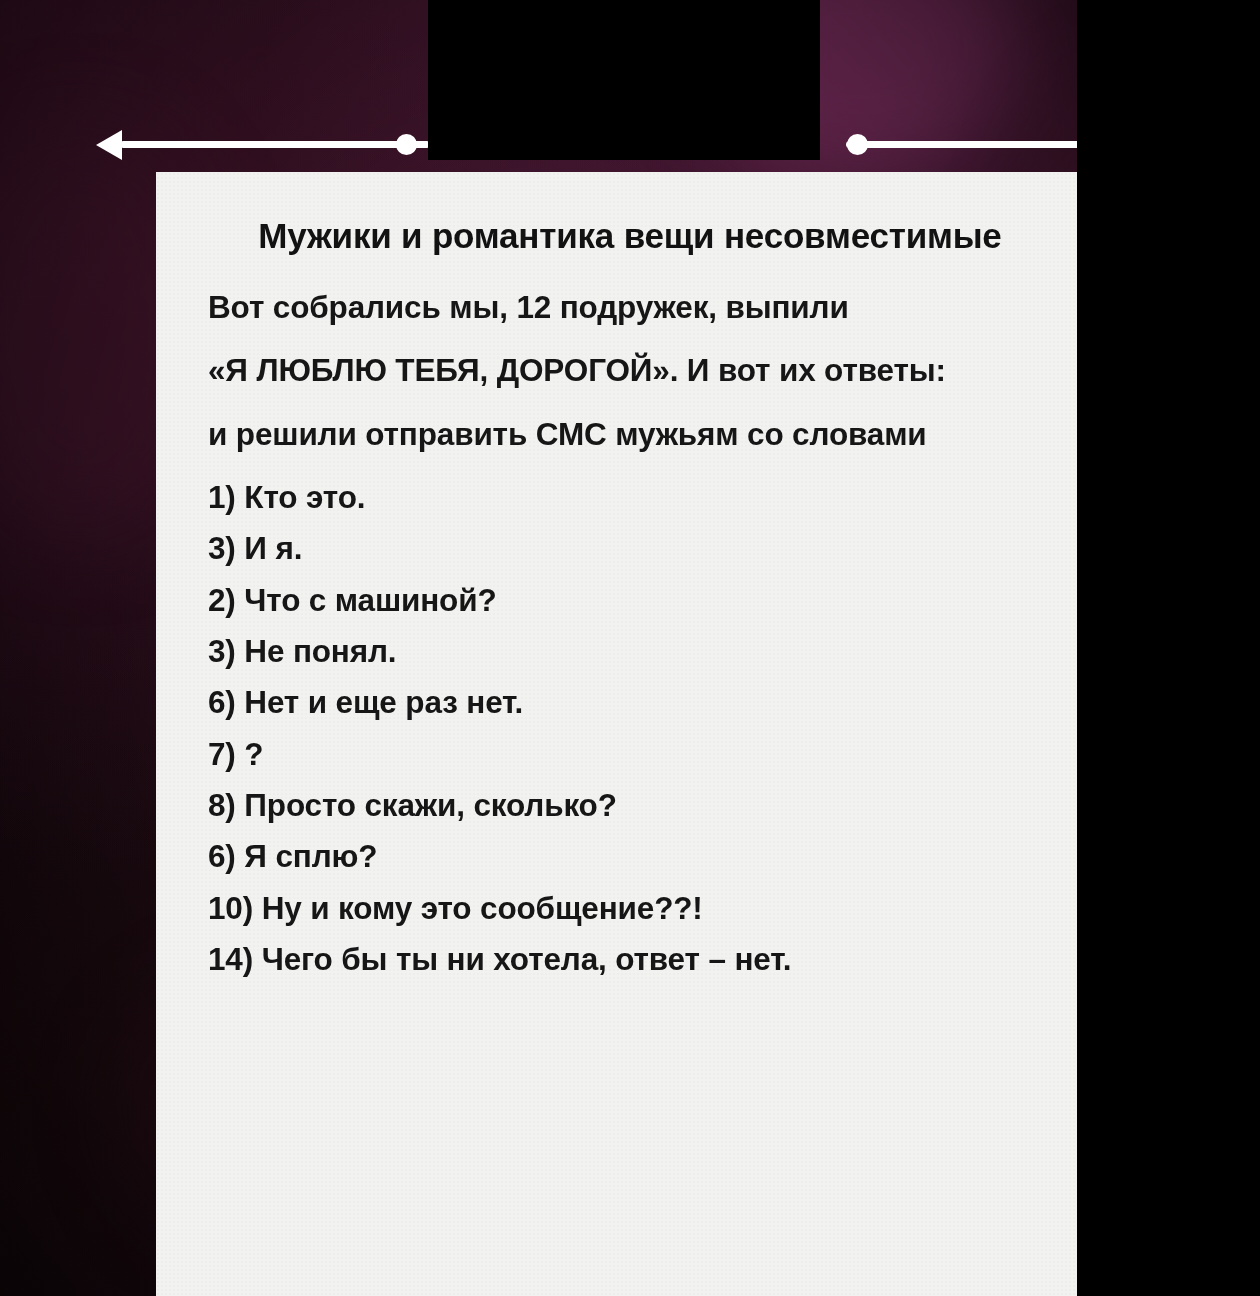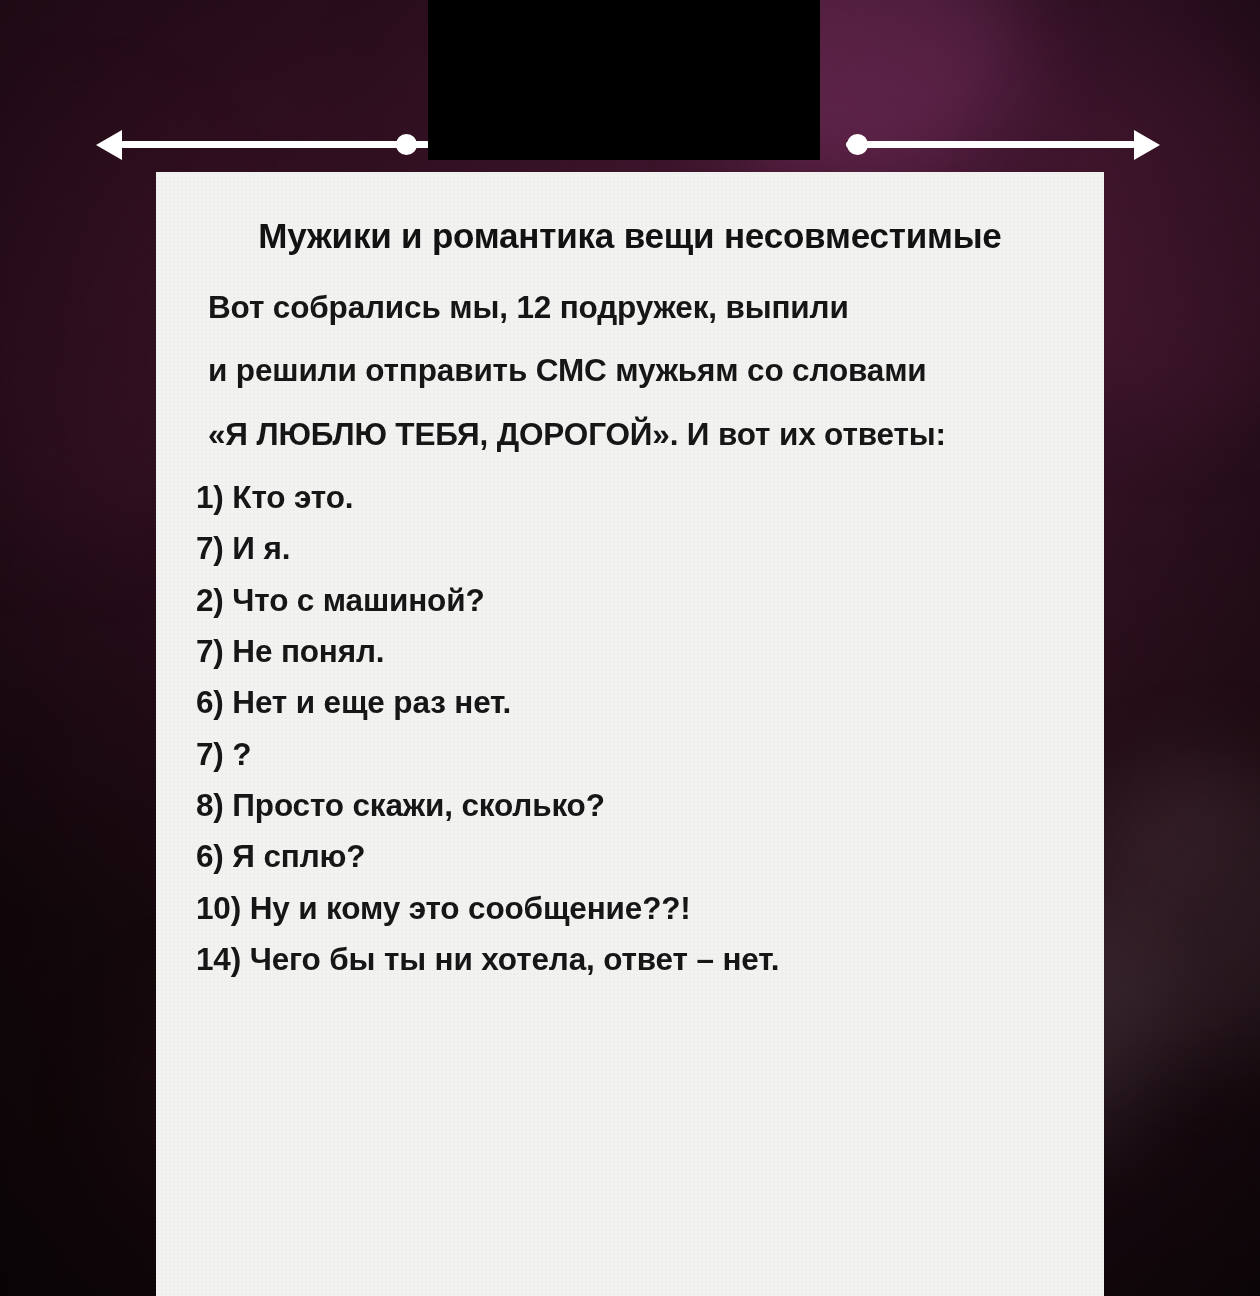--- a/index.html
+++ b/index.html
@@ -10,21 +10,21 @@
   body {
     width: 1260px;
     height: 1296px;
     overflow: hidden;
     font-family: "Liberation Sans", sans-serif;
   }
 
   
   .stage {
     position: relative;
-    width: 1260px;
+    width: 1077px;
     height: 1296px;
     background:
       radial-gradient(circle at 82% 8%, rgba(120, 40, 90, 0.55) 0%, rgba(0,0,0,0) 42%),
       radial-gradient(circle at 12% 18%, rgba(70, 20, 45, 0.75) 0%, rgba(0,0,0,0) 45%),
       radial-gradient(circle at 95% 62%, rgba(60, 22, 40, 0.6) 0%, rgba(0,0,0,0) 50%),
       radial-gradient(circle at 50% 95%, rgba(45, 18, 30, 0.8) 0%, rgba(0,0,0,0) 55%),
       linear-gradient(165deg, #2b0f1e 0%, #1b0a13 35%, #130709 70%, #0b0508 100%);
     overflow: hidden;
   }
   .stage::after {
@@ -128,21 +128,21 @@
   .card-body {
     font-size: 31.5px;
     font-weight: bold;
     color: #161616;
     line-height: 1.63;
     letter-spacing: -0.15px;
   }
   .intro-line { margin: 12px; }
   .answers {
     list-style: none;
-    margin: 0;
+    margin: 12px;
     padding: 0;
   }
   .answers li { margin: 0; white-space: nowrap; }
 </style>
 </head>
 <body>
 
 <div class="stage">
 
   <div class="blob blob-a"></div>
@@ -160,27 +160,27 @@
     <div class="slider-knob knob-left"></div>
     <div class="slider-track seg-right"></div>
     <div class="slider-knob knob-right"></div>
     <div class="slider-arrow right"></div>
   </div>
 
   <div class="card">
     <div class="card-title">Мужики и романтика вещи несовместимые</div>
     <div class="card-body">
       <p class="intro-line">Вот собрались мы, 12 подружек, выпили</p>
+      <p class="intro-line">«Я ЛЮБЛЮ ТЕБЯ, ДОРОГОЙ». И вот их ответы:</p>
       <p class="intro-line">и решили отправить СМС мужьям со словами</p>
-      <p class="intro-line">«Я ЛЮБЛЮ ТЕБЯ, ДОРОГОЙ». И вот их ответы:</p>
       <ul class="answers">
         <li>1) Кто это.</li>
-        <li>7) И я.</li>
+        <li>3) И я.</li>
         <li>2) Что с машиной?</li>
-        <li>7) Не понял.</li>
+        <li>3) Не понял.</li>
         <li>6) Нет и еще раз нет.</li>
         <li>7) ?</li>
         <li>8) Просто скажи, сколько?</li>
         <li>6) Я сплю?</li>
         <li>10) Ну и кому это сообщение??!</li>
         <li>14) Чего бы ты ни хотела, ответ – нет.</li>
       </ul>
     </div>
   </div>
 

